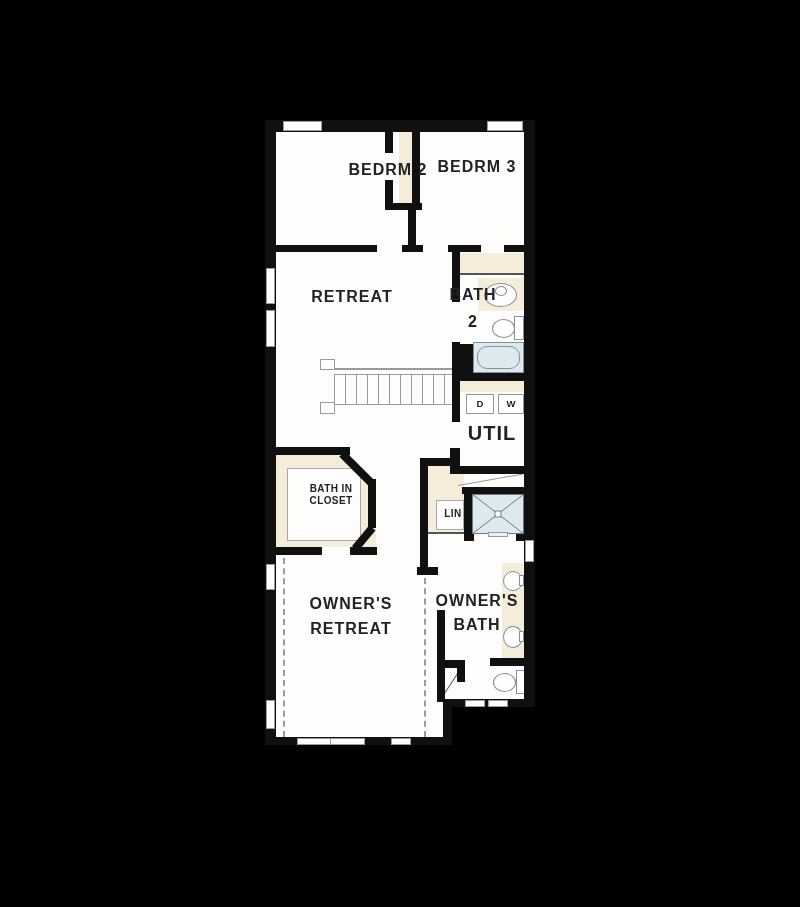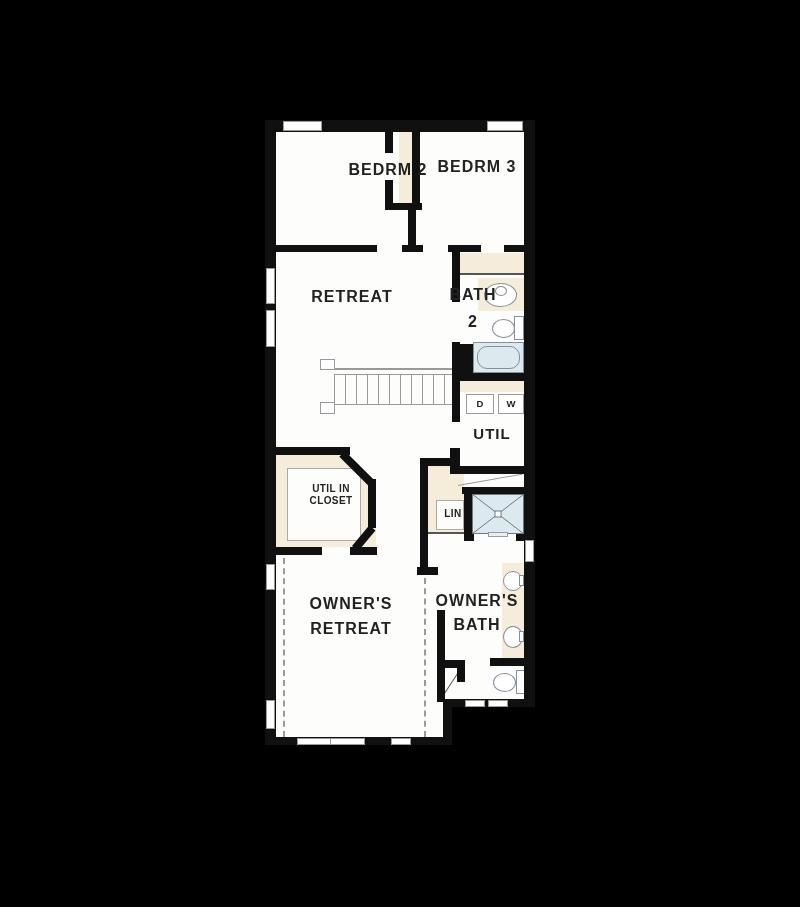--- a/index.html
+++ b/index.html
@@ -151,25 +151,25 @@
   <div class="a lbl" style="left:477px;top:166px;">
       <span>BEDRM 3</span>
     </div>
   <div class="a lbl" style="left:352px;top:296px;">
       <span>RETREAT</span>
     </div>
   <div class="a lbl" style="left:473px;top:308px;line-height:27px;">
     <span>BATH</span>
       <span>2</span>
   </div>
-  <div class="a lbl" style="left:492px;top:433px;font-size:15px;">
+  <div class="a lbl" style="left:492px;top:433px;font-size:20px;">
       <span>UTIL</span>
     </div>
   <div class="a lbl sm" style="left:331px;top:495px;">
-    <span>UTIL IN</span>
+    <span>BATH IN</span>
       <span>CLOSET</span>
   </div>
   <div class="a lbl sm" style="left:453px;top:514px;">
       <span>LIN</span>
     </div>
   <div class="a lbl" style="left:351px;top:616px;">
     <span>OWNER'S</span>
       <span>RETREAT</span>
   </div>
   <div class="a lbl" style="left:477px;top:613px;line-height:24px;">

